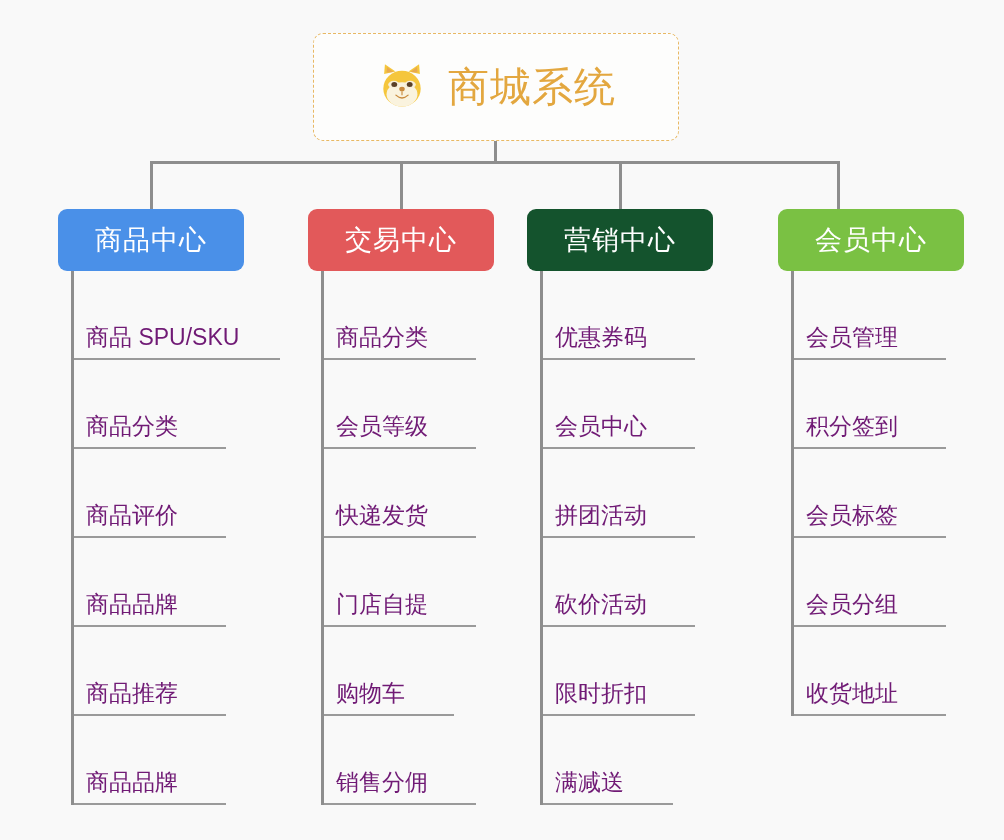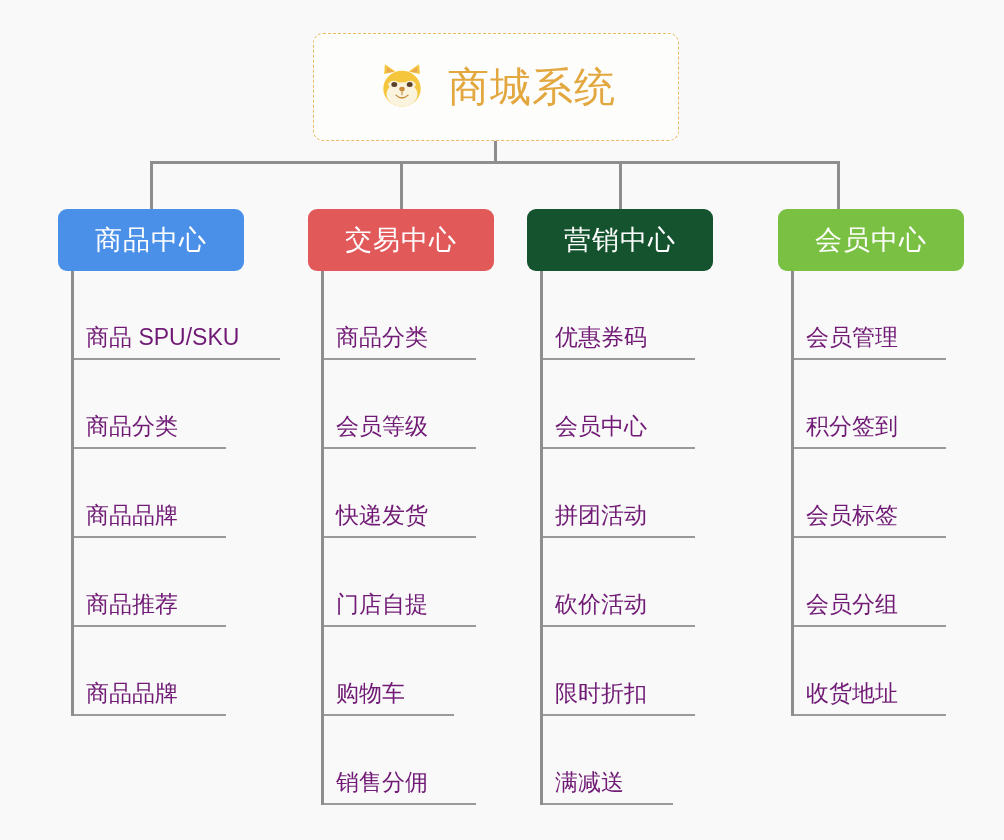--- a/index.html
+++ b/index.html
@@ -183,20 +183,24 @@
       <ul class="leaf-list">
         <li class="leaf-item">
           <span class="leaf-label">商品 SPU/SKU</span>
           <span class="leaf-underline" style="width: 206px;"></span>
         </li>
         <li class="leaf-item">
           <span class="leaf-label">商品分类</span>
           <span class="leaf-underline" style="width: 152px;"></span>
         </li>
         <li class="leaf-item">
+          <span class="leaf-label">商品评价</span>
+          <span class="leaf-underline" style="width: 152px;"></span>
+        </li>
+        <li class="leaf-item">
           <span class="leaf-label">商品品牌</span>
           <span class="leaf-underline" style="width: 152px;"></span>
         </li>
         <li class="leaf-item">
           <span class="leaf-label">商品推荐</span>
           <span class="leaf-underline" style="width: 152px;"></span>
         </li>
         <li class="leaf-item">
           <span class="leaf-label">商品品牌</span>
           <span class="leaf-underline" style="width: 152px;"></span>

